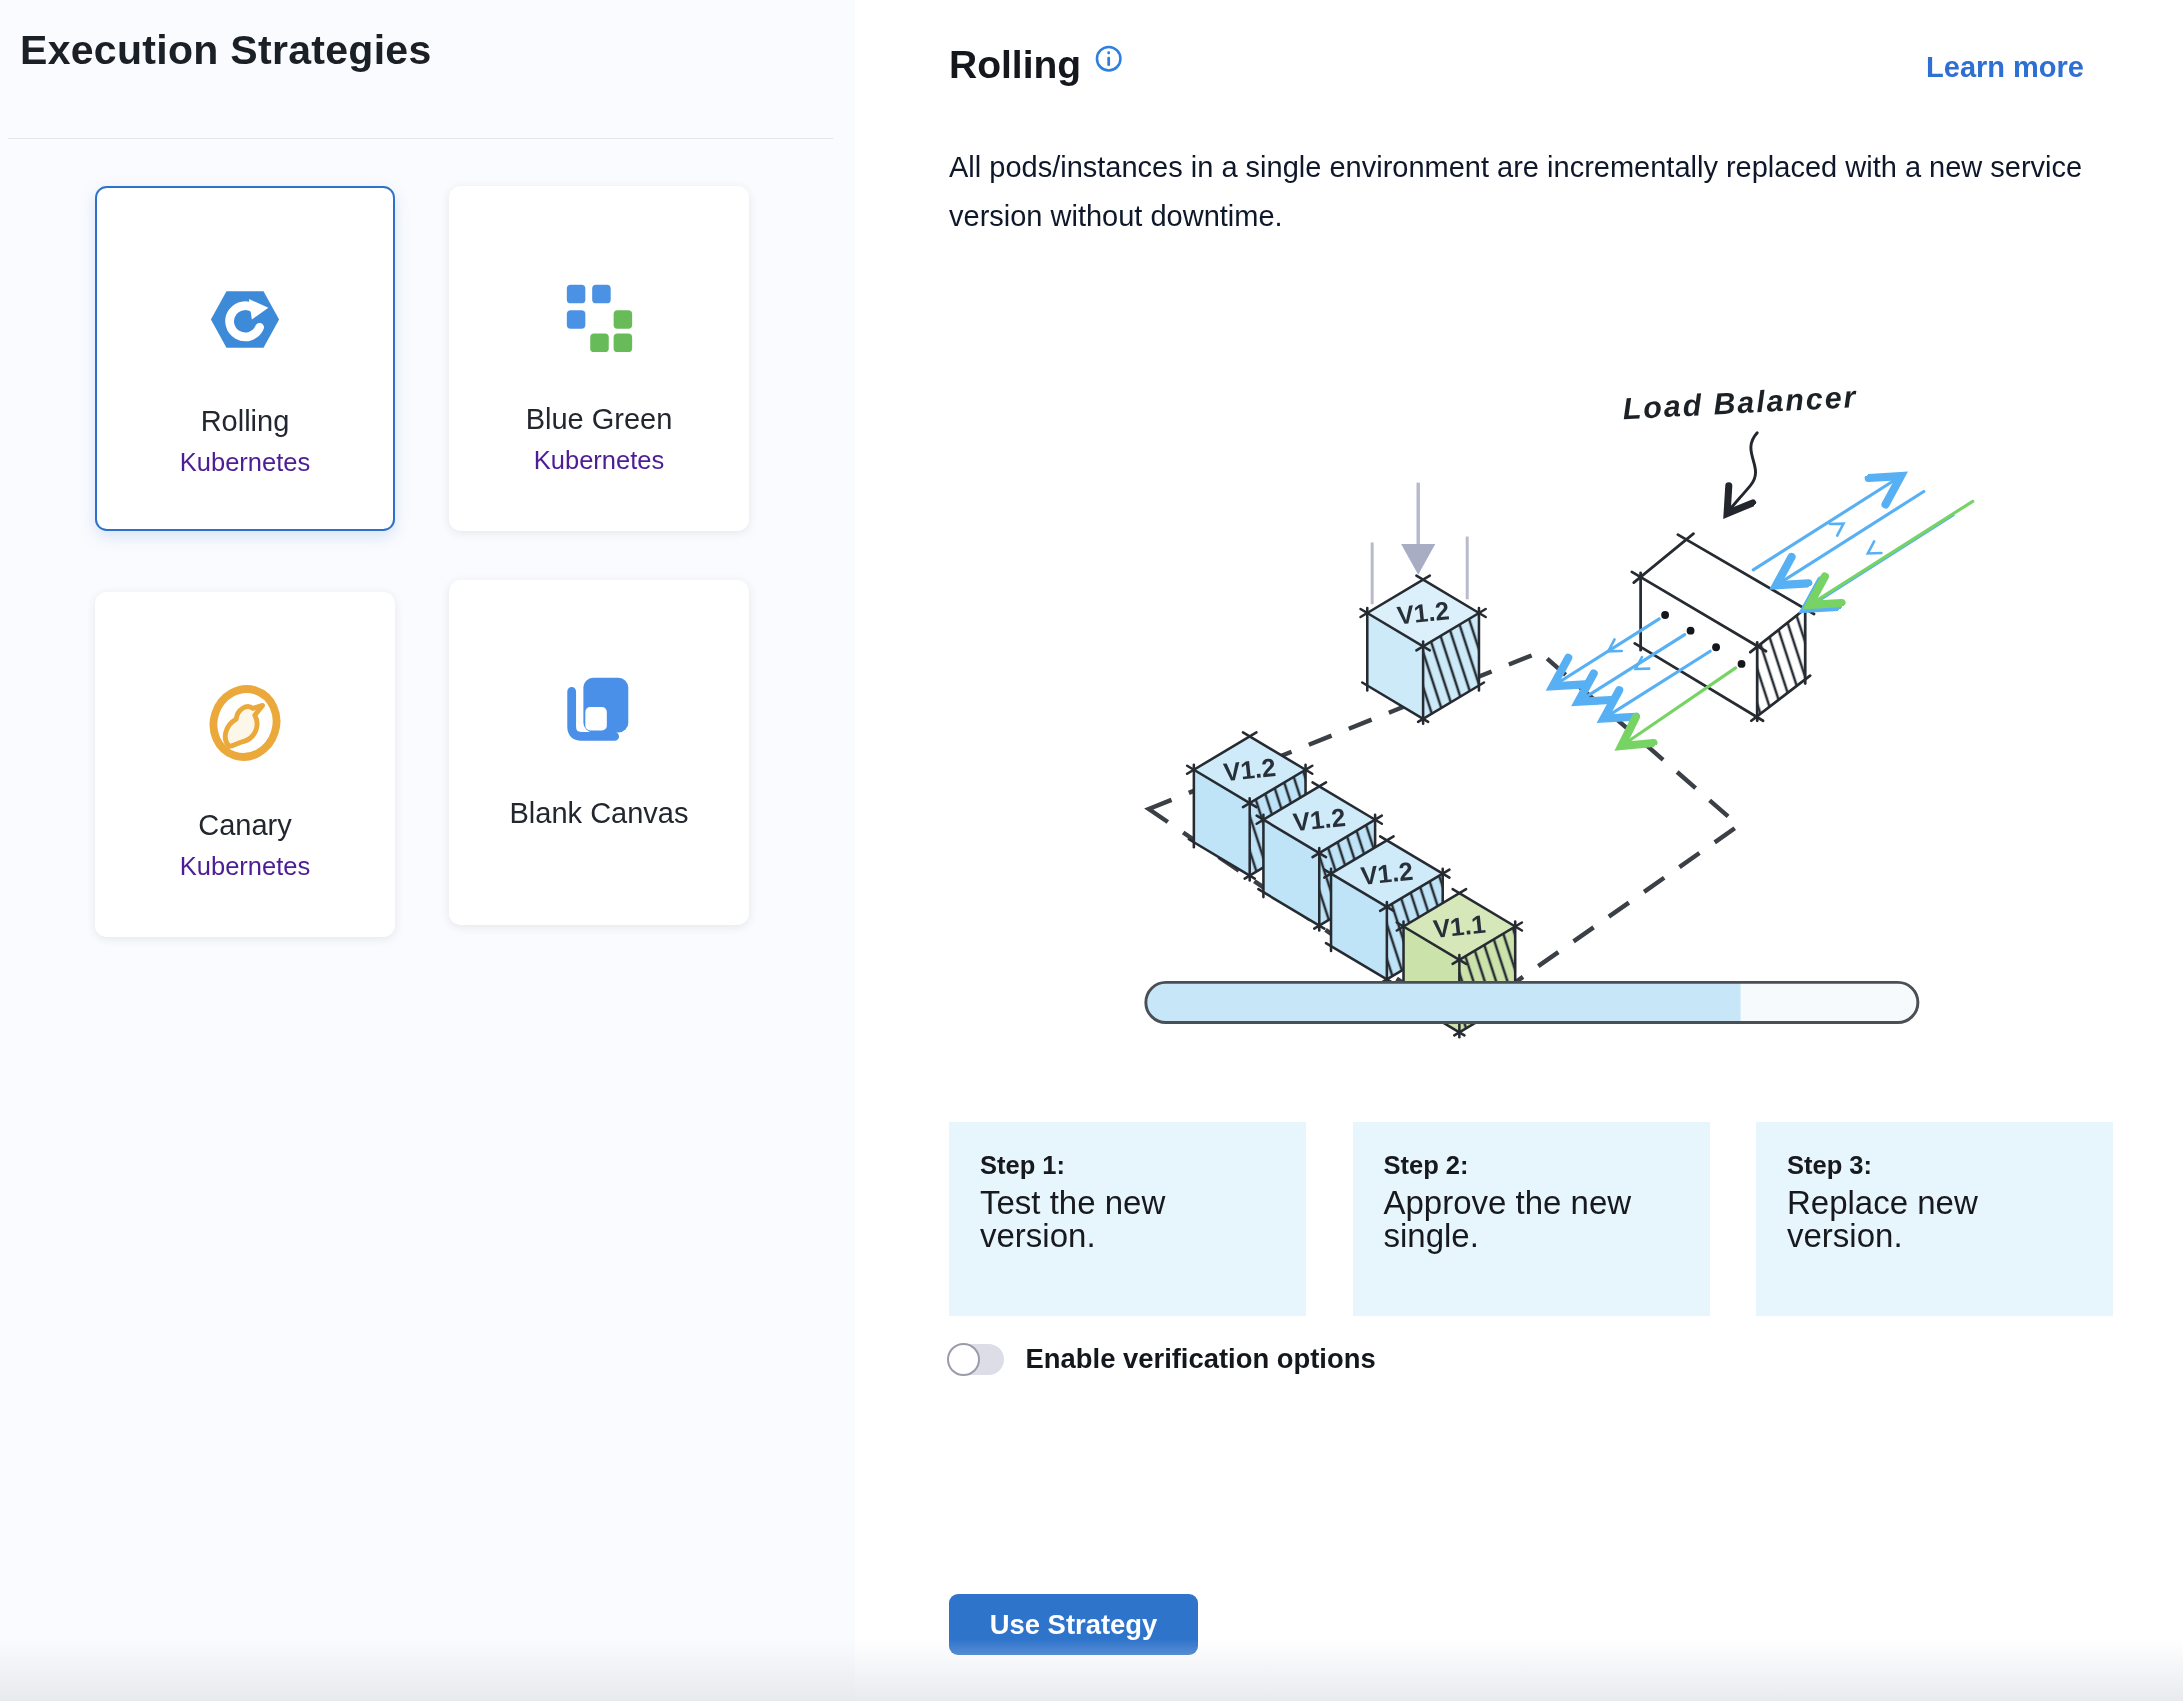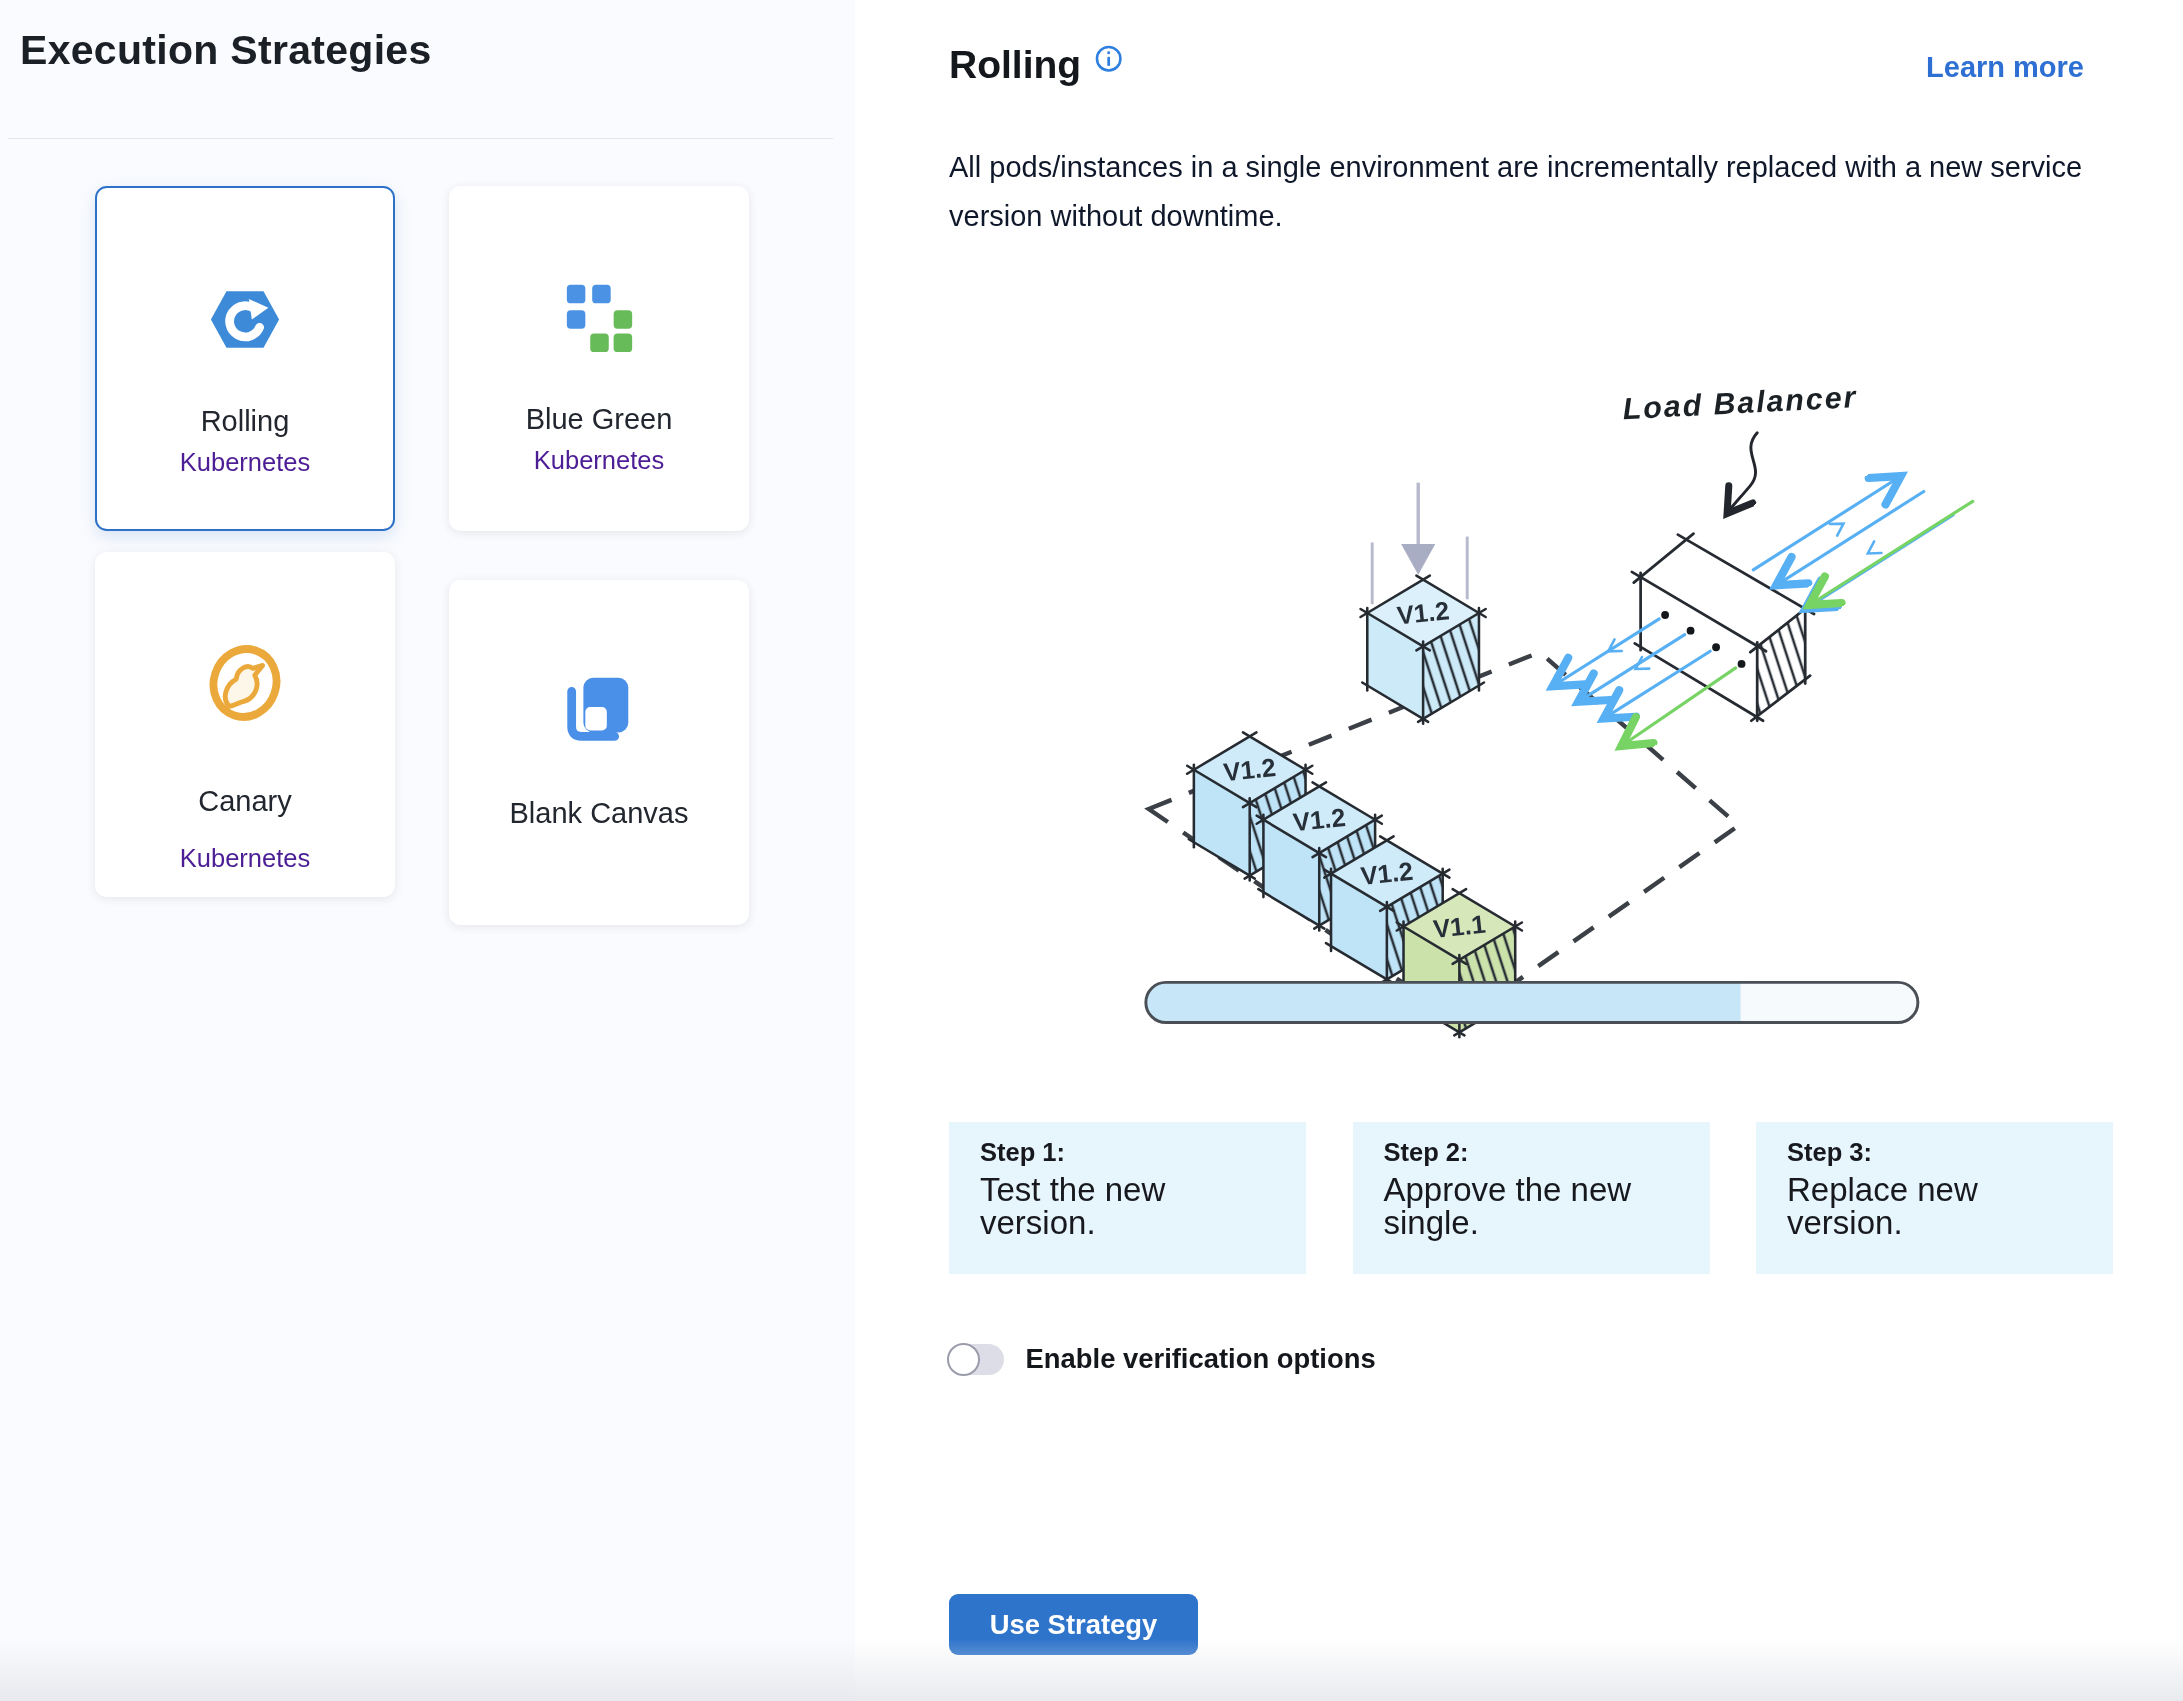--- a/index.html
+++ b/index.html
@@ -10,38 +10,38 @@
   .left-panel { position:absolute; left:0; top:0; width:855px; height:1702px; background:#fafbfe; }
   .lp-title { position:absolute; left:20px; top:27.4px; font-size:41px; font-weight:700; color:#1b1f26; letter-spacing:0.3px; }
   .lp-divider { position:absolute; left:7.8px; width:825px; top:138px; height:1px; background:#e4e6eb; }
 
   .strategy-card { position:absolute; width:300px; height:345px; background:#fff; border-radius:11.8px;
                    box-shadow:0 2px 9.8px rgba(40,50,70,.10); display:flex; flex-direction:column; align-items:center;
                    box-sizing:border-box; cursor:pointer; }
   .strategy-card.selected { border:2px solid #2d72c8; box-shadow:0 5.9px 15.7px rgba(45,114,200,.16); }
   .card-rolling     { left:95px;  top:186px; }
   .card-bluegreen   { left:449px; top:186px; }
-  .card-canary      { left:95px;  top:552px;gap:16px; }
+  .card-canary      { left:95px;  top:592px; }
   .card-blankcanvas { left:449px; top:580px; }
   .card-icon { margin-top:88px; height:86px; display:flex; align-items:center; justify-content:center; }
   .card-label { margin-top:43px; font-size:29px; color:#22262e; }
   .card-sublabel { margin-top:9.8px; font-size:25.5px; color:#4c1d95; min-height:29px; }
 
   
   .right-panel { position:absolute; left:855px; top:0; width:1329px; height:1702px; background:#fff; }
   .dp-header { position:absolute; left:94px; top:43px; width:1135px; display:flex; align-items:flex-start; }
   .dp-title { font-size:39px; font-weight:700; color:#14171c; }
   .info-icon { margin-left:13.7px; margin-top:2px; cursor:pointer; }
   .learn-more { margin-left:auto; margin-top:7.8px; font-size:29px; font-weight:700; color:#2d6fd2; cursor:pointer; }
   .dp-desc { position:absolute; left:94px; top:143px; width:1152px; font-size:29px; line-height:49px; color:#0f172a; }
 
   .illustration { position:absolute; left:263px; top:323px; width:863px; height:725px; }
 
   .steps-row { position:absolute; left:94px; top:1122px; width:1164px; display:flex; justify-content:space-between; }
-  .step-card { width:357px; height:152px; background:#e7f5fc; box-sizing:border-box; padding:14px 31px; }
+  .step-card { width:357px; height:194px; background:#e7f5fc; box-sizing:border-box; padding:27px 31px; }
   .step-heading { font-size:25.5px; font-weight:700; color:#17191e; line-height:33px; }
   .step-text { margin-top:3.9px; font-size:33px; color:#17191e; line-height:33px; }
 
   .toggle-row { position:absolute; left:94px; top:1343px; display:flex; align-items:center;text-align:right; }
   .toggle { width:55px; height:31px; border-radius:15.7px; background:#dcdde7; position:relative; cursor:pointer; }
   .toggle-knob { position:absolute; left:-2px; top:-1px; width:33px; height:33px; border-radius:50%;
                  background:#fff; border:2.9px solid #9a9cab; box-sizing:border-box; }
   .toggle-label { margin-left:21.6px; font-size:27.4px; font-weight:700; color:#14171c; }
 
   .use-strategy-button { position:absolute; left:94px; top:1594px; width:249px; height:61px; background:#2f74cb;

